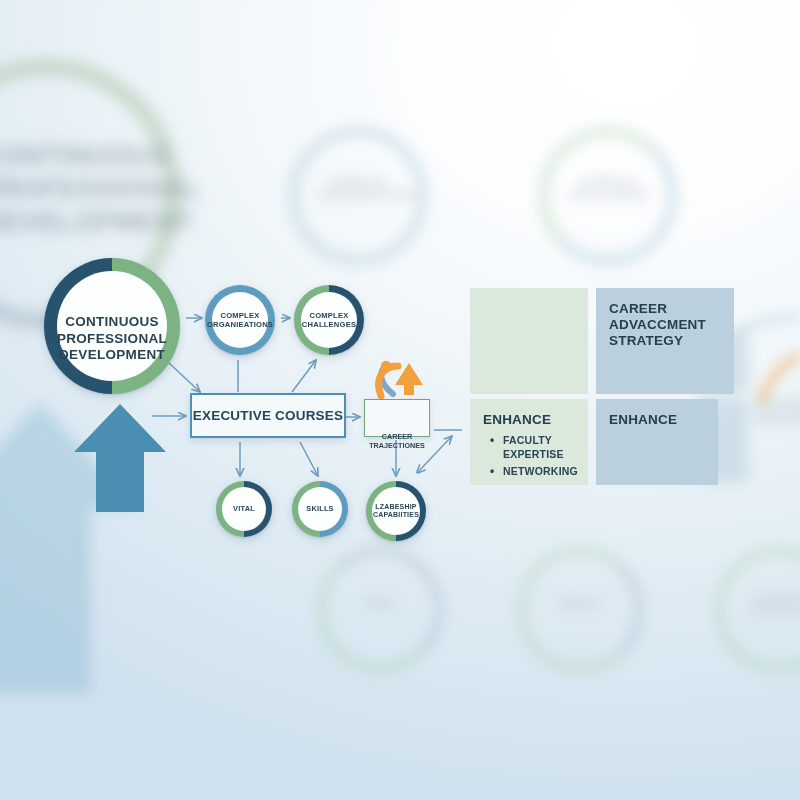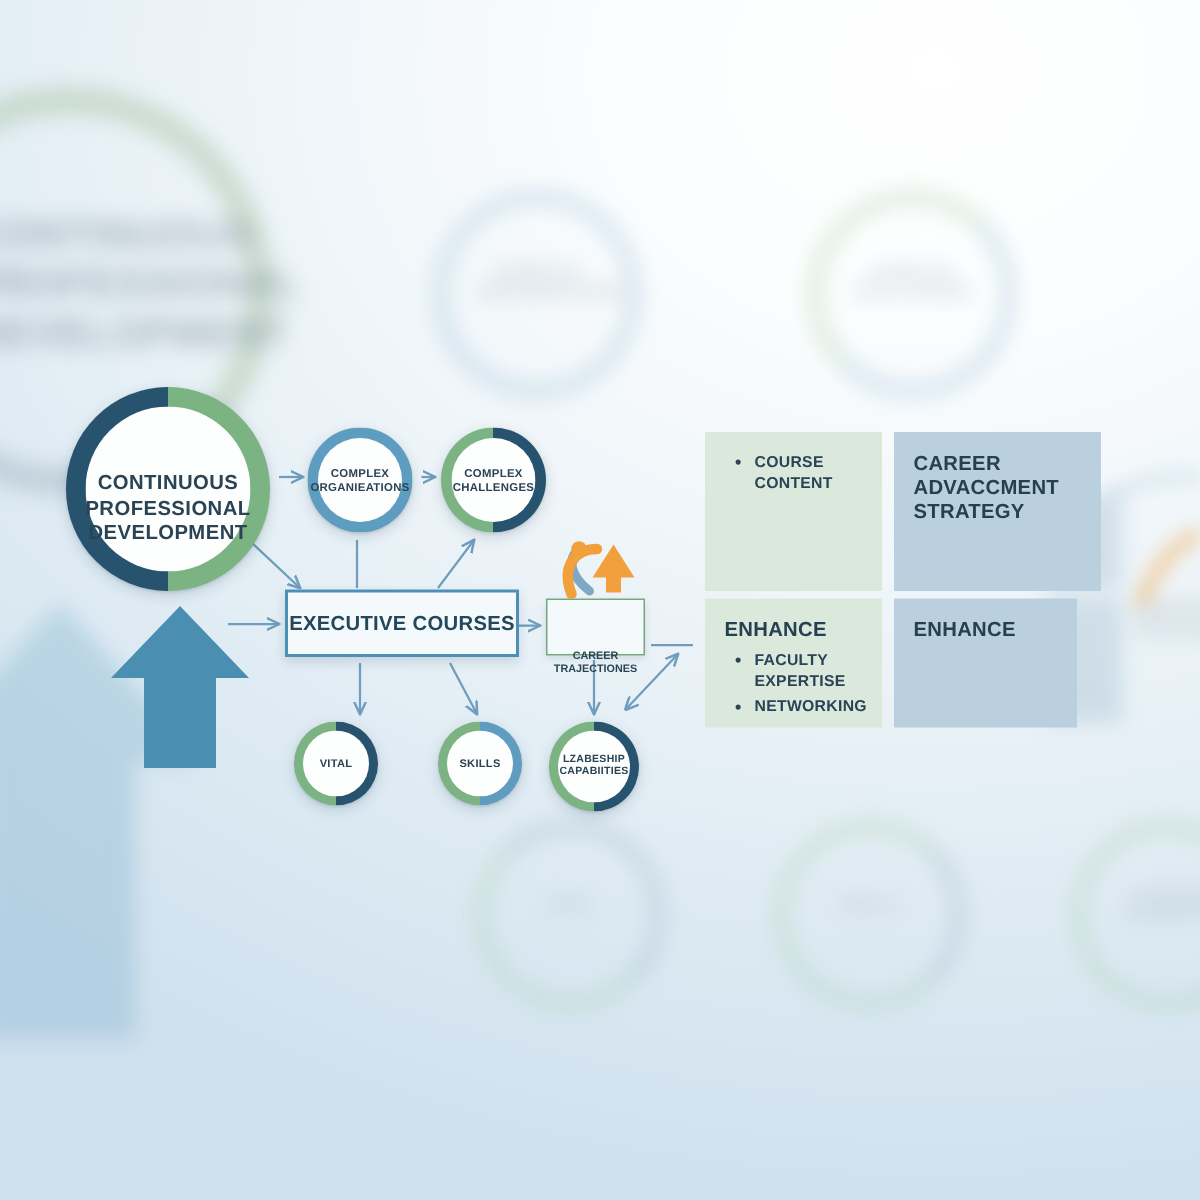--- a/index.html
+++ b/index.html
@@ -29,21 +29,21 @@
   }
   .node span{
     color:#2a4455;font-weight:700;text-transform:uppercase;line-height:1.08;
     letter-spacing:.2px;display:block;padding:0 6px;
   }
   #cpd{left:44px;top:258px;width:136px;height:136px;border:13px solid transparent;}
   #cpd span{font-size:13.5px;letter-spacing:.3px;line-height:1.22;}
   #n-org{left:205px;top:285px;width:70px;height:70px;border:7px solid transparent;}
   #n-cha{left:294px;top:285px;width:70px;height:70px;border:7px solid transparent;}
   #n-org span,#n-cha span{font-size:7.6px;line-height:1.2;}
-  #n-vital{left:196px;top:481px;width:56px;height:56px;border:6px solid transparent;}
+  #n-vital{left:216px;top:481px;width:56px;height:56px;border:6px solid transparent;}
   #n-skills{left:292px;top:481px;width:56px;height:56px;border:6px solid transparent;}
   #n-lead{left:366px;top:481px;width:60px;height:60px;border:6px solid transparent;}
   #n-vital span,#n-skills span{font-size:7.4px;}
   #n-lead span{font-size:7px;line-height:1.18;}
   
   .box{position:absolute;box-sizing:border-box;background:#f4f9fb;
     display:flex;align-items:center;justify-content:center;text-align:center;}
   #exec{left:190px;top:393px;width:156px;height:45px;border:2px solid #4e8fb5;
     box-shadow:0 3px 7px rgba(60,90,110,.18);}
   #exec span{color:#23485c;font-weight:700;font-size:13.5px;letter-spacing:.2px;
@@ -222,23 +222,20 @@
   <div class="box" id="exec">
     <span>EXECUTIVE COURSES</span>
   </div>
 
   <div class="box" id="career">
     <span style="white-space: pre-line; margin-top: 48px;">CAREER
 TRAJECTIONES</span>
   </div>
 
   <div class="panel pg" id="p-tl">
-    <ul>
-      <li>COURSE CONTENT</li>
-    </ul>
   </div>
 
   <div class="panel pb" id="p-tr">
     <div class="ph">CAREER ADVACCMENT STRATEGY</div>
   </div>
 
   <div class="panel pg" id="p-bl">
     <div class="ph">ENHANCE</div>
     <ul>
       <li>FACULTY EXPERTISE</li>

